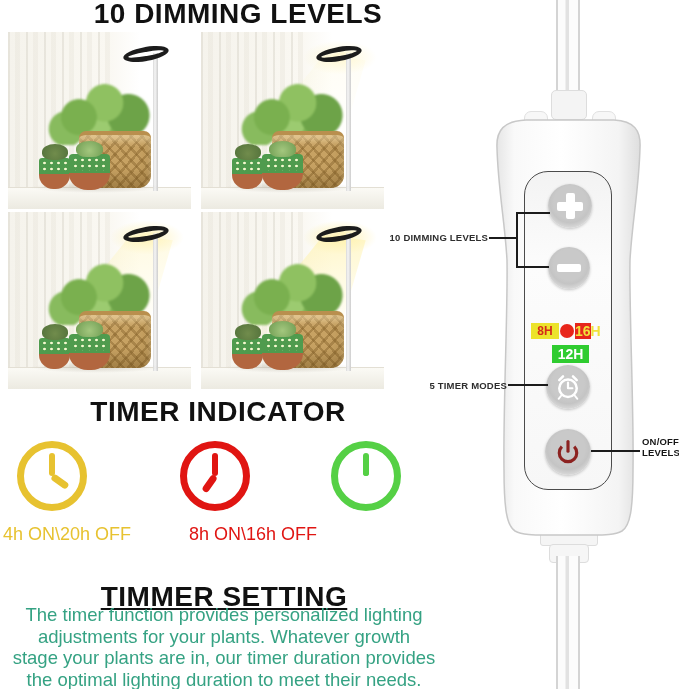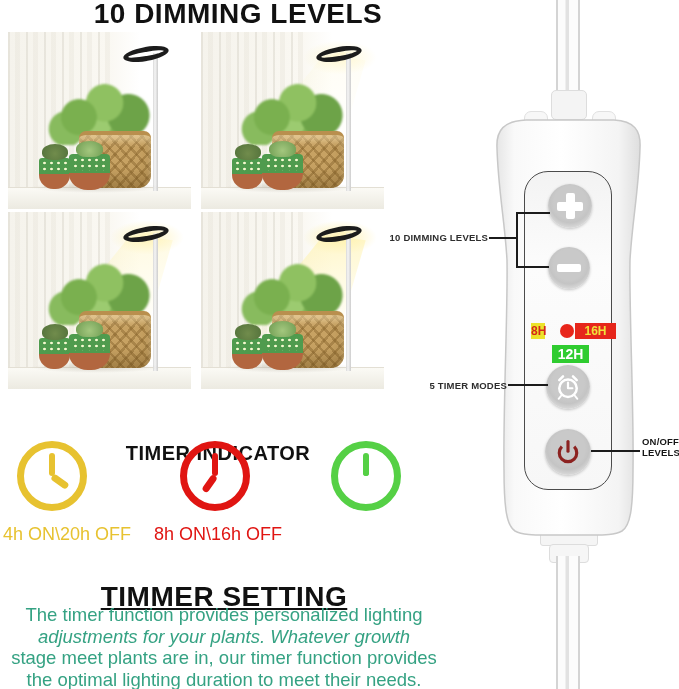--- a/index.html
+++ b/index.html
@@ -2,21 +2,21 @@
 <html><head>
 <meta charset="utf-8">
 <style>
   html,body{margin:0;padding:0;background:#fff;}
   .page{position:relative;width:679px;height:689px;background:#fff;overflow:hidden;
         font-family:"Liberation Sans",sans-serif;}
 
   
   .h1,.h2,.h3{position:absolute;text-align:center;font-weight:800;color:#111;letter-spacing:.5px;}
   .h1{left:56px;top:-2px;width:364px;font-size:28px;}
-  .h2{left:0;top:396px;width:436px;font-size:20px;margin-top:46px;}
+  .h2{left:0;top:396px;width:436px;font-size:28px;}
   .h3{left:12px;top:581px;width:424px;font-size:28px;text-decoration:underline;}
 
   
   .grid{position:absolute;left:8px;top:32px;display:grid;
         grid-template-columns:183px 183px;grid-template-rows:177px 177px;gap:3px 10px;}
   .photo{position:relative;overflow:hidden;background:#fdfcf9;}
   .curtain{position:absolute;inset:0;background:linear-gradient(90deg,#f5f3ec 0%,#faf8f2 55%,#ffffff 72%);}
   .curtain::before{content:"";position:absolute;left:0;top:0;bottom:0;width:58%;
         background:repeating-linear-gradient(90deg,rgba(208,204,192,.38) 0 2px,rgba(255,255,255,0) 2px 7px,
         rgba(224,220,208,.28) 7px 12px,rgba(255,255,255,0) 12px 18px);}
@@ -79,22 +79,22 @@
   .btn-plus{left:548px;top:184px;width:44px;height:44px;}
   .btn-minus{left:548px;top:247px;width:42px;height:42px;}
   .btn-timer{left:546px;top:365px;width:44px;height:44px;}
   .btn-power{left:545px;top:429px;width:46px;height:46px;}
   .g-plus,.g-minus{position:absolute;inset:0;}
   .g-plus::before,.g-plus::after,.g-minus::before{content:"";position:absolute;left:50%;top:50%;background:#fff;border-radius:2px;}
   .g-plus::before{width:26px;height:9px;margin:-4.5px 0 0 -13px;}
   .g-plus::after{width:9px;height:26px;margin:-13px 0 0 -4.5px;}
   .g-minus::before{width:24px;height:8px;margin:-4px 0 0 -12px;}
   .badge{position:absolute;text-align:center;font-weight:700;box-sizing:border-box;}
-  .badge-8h{left:531px;top:323px;width:14px;height:16px;font-size:12px;line-height:16px;}
-  .badge-16h{left:575px;top:323px;width:41px;height:16px;font-size:12px;line-height:16px;}
+  .badge-8h{left:531px;top:323px;width:28px;height:16px;font-size:12px;line-height:16px;}
+  .badge-16h{left:575px;top:323px;width:16px;height:16px;font-size:14px;line-height:16px;}
   .badge-12h{left:552px;top:345px;width:37px;height:18px;font-size:14px;line-height:18px;}
   .led{position:absolute;left:560px;top:324px;width:14px;height:14px;border-radius:50%;}
   .co-line{position:absolute;background:#1b1b1b;height:1.6px;}
   .ln-a{left:489px;top:237px;width:28px;}
   .ln-v{left:516px;top:212px;width:1.6px;height:56px;}
   .ln-b{left:516px;top:212px;width:34px;}
   .ln-c{left:516px;top:266px;width:33px;}
   .ln-t{left:508px;top:384px;width:40px;}
   .ln-p{left:591px;top:450px;width:49px;}
   .co-label{position:absolute;font-size:9.5px;font-weight:600;color:#2e2e2e;letter-spacing:.2px;}
@@ -262,23 +262,23 @@
   </div>
   <div class="clock clock2" style="--c: #e01512;">
     <span class="hand minute"></span>
     <span class="hand hour" style="transform: rotate(215deg);"></span>
   </div>
   <div class="clock clock3" style="--c: #55d045;">
     <span class="hand minute"></span>
     <span class="hand hour" style="transform: rotate(0deg);"></span>
   </div>
   <div class="clk-label lab1" style="color: rgb(231, 194, 48);">4h ON\20h OFF</div>
-  <div class="clk-label lab2" style="color: rgb(224, 21, 18);">8h ON\16h OFF</div>
+  <div class="clk-label lab2" style="color: rgb(224, 21, 18); margin-left: 35px;">8h ON\16h OFF</div>
 
   <div class="h3">TIMMER SETTING</div>
   <div class="para">
     <div class="para-line" style="color: rgb(53, 162, 131);">The timer function provides personalized lighting</div>
-    <div class="para-line" style="color: rgb(53, 162, 131); font-style: italic;">adjustments for your plants. Whatever growth</div>
-    <div class="para-line" style="color: rgb(53, 162, 131);">stage meet plants are in, our timer function provides</div>
+    <div class="para-line" style="color: rgb(53, 162, 131);">adjustments for your plants. Whatever growth</div>
+    <div class="para-line" style="color: rgb(53, 162, 131);">stage your plants are in, our timer duration provides</div>
     <div class="para-line" style="color: rgb(53, 162, 131);">the optimal lighting duration to meet their needs.</div>
   </div>
 
 </div>
 
 </body></html>

